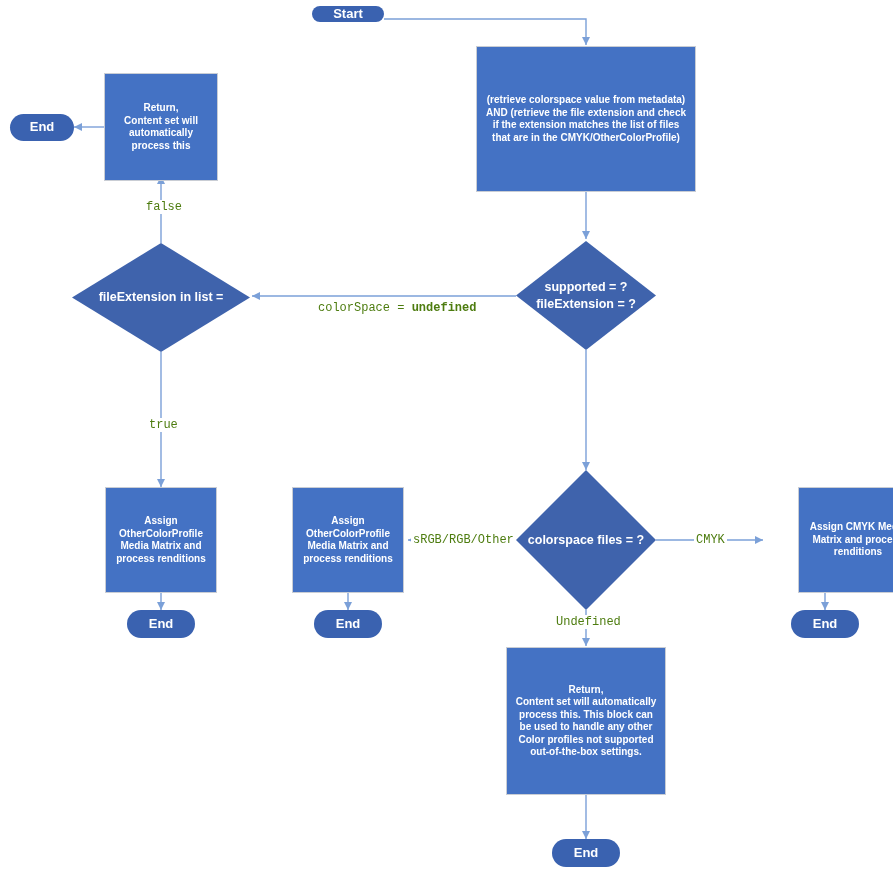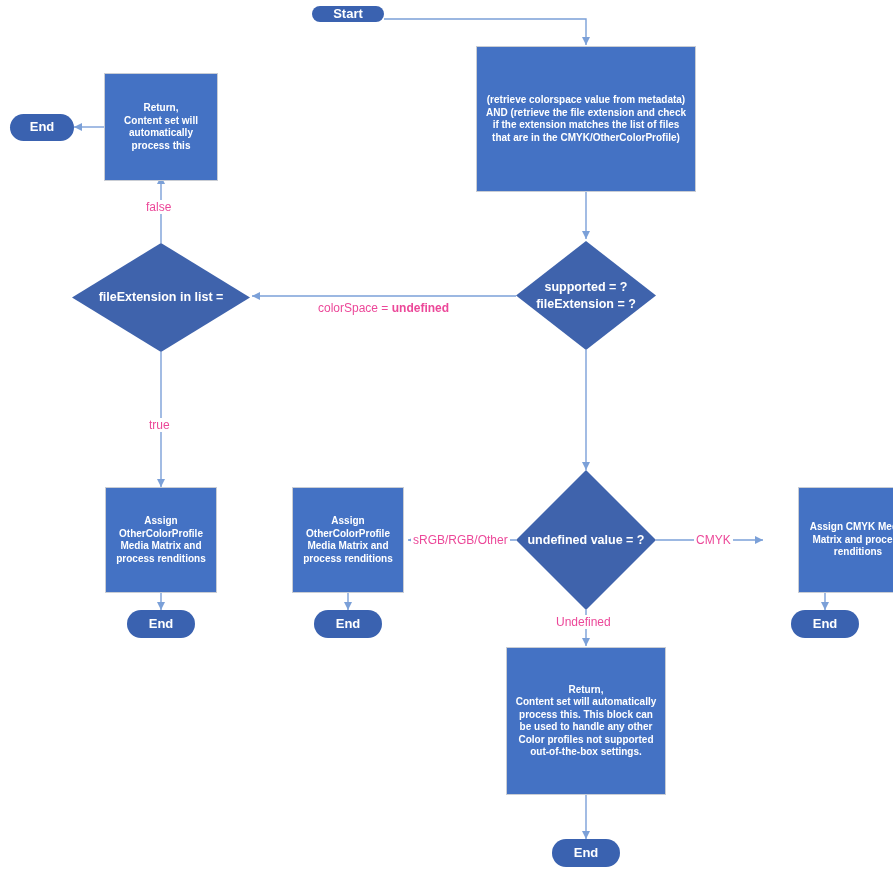--- a/index.html
+++ b/index.html
@@ -70,26 +70,27 @@
     justify-content: center;
     text-align: center;
     color: #ffffff;
     font-weight: bold;
     font-size: 12.5px;
     line-height: 1.3;
     pointer-events: none;
   }
   .edge-label {
     position: absolute;
-    color: #ec4899;
+    color: #4d7c0f;
     font-size: 12px;
     white-space: nowrap;
     background: #ffffff;
     padding: 0 2px;
     line-height: 1.2;
+    font-family: Liberation Mono, monospace;
   }
   .edge-label b { font-weight: bold; }
 </style>
 </head>
 <body>
 
 <div id="canvas">
 
   <svg id="edges" viewBox="0 0 893 877">
     <defs>
@@ -154,21 +155,21 @@
         <div>supported = ?</div>
         <div>fileExtension = ?</div>
       </div>
     </div>
   </div>
 
   <div class="node-decision-wrap" style="left:516px; top:470px; width:140px; height:140px;">
     <svg class="diamond" viewBox="0 0 140 140" preserveAspectRatio="none">
       <polygon points="70,0 140,70 70,140 0,70" fill="#3F63AC"></polygon>
     </svg>
-    <div class="node-decision-label">undefined value = ?</div>
+    <div class="node-decision-label">colorspace files = ?</div>
   </div>
 
   <div class="node node-process" style="left:105px; top:487px; width:112px; height:106px;">Assign OtherColorProfile Media Matrix and process renditions</div>
 
   <div class="node node-terminator" style="left:127px; top:610px; width:68px; height:28px;">End</div>
 
   <div class="node node-process" style="left:292px; top:487px; width:112px; height:106px;">Assign OtherColorProfile Media Matrix and process renditions</div>
 
   <div class="node node-terminator" style="left:314px; top:610px; width:68px; height:28px;">End</div>
 

